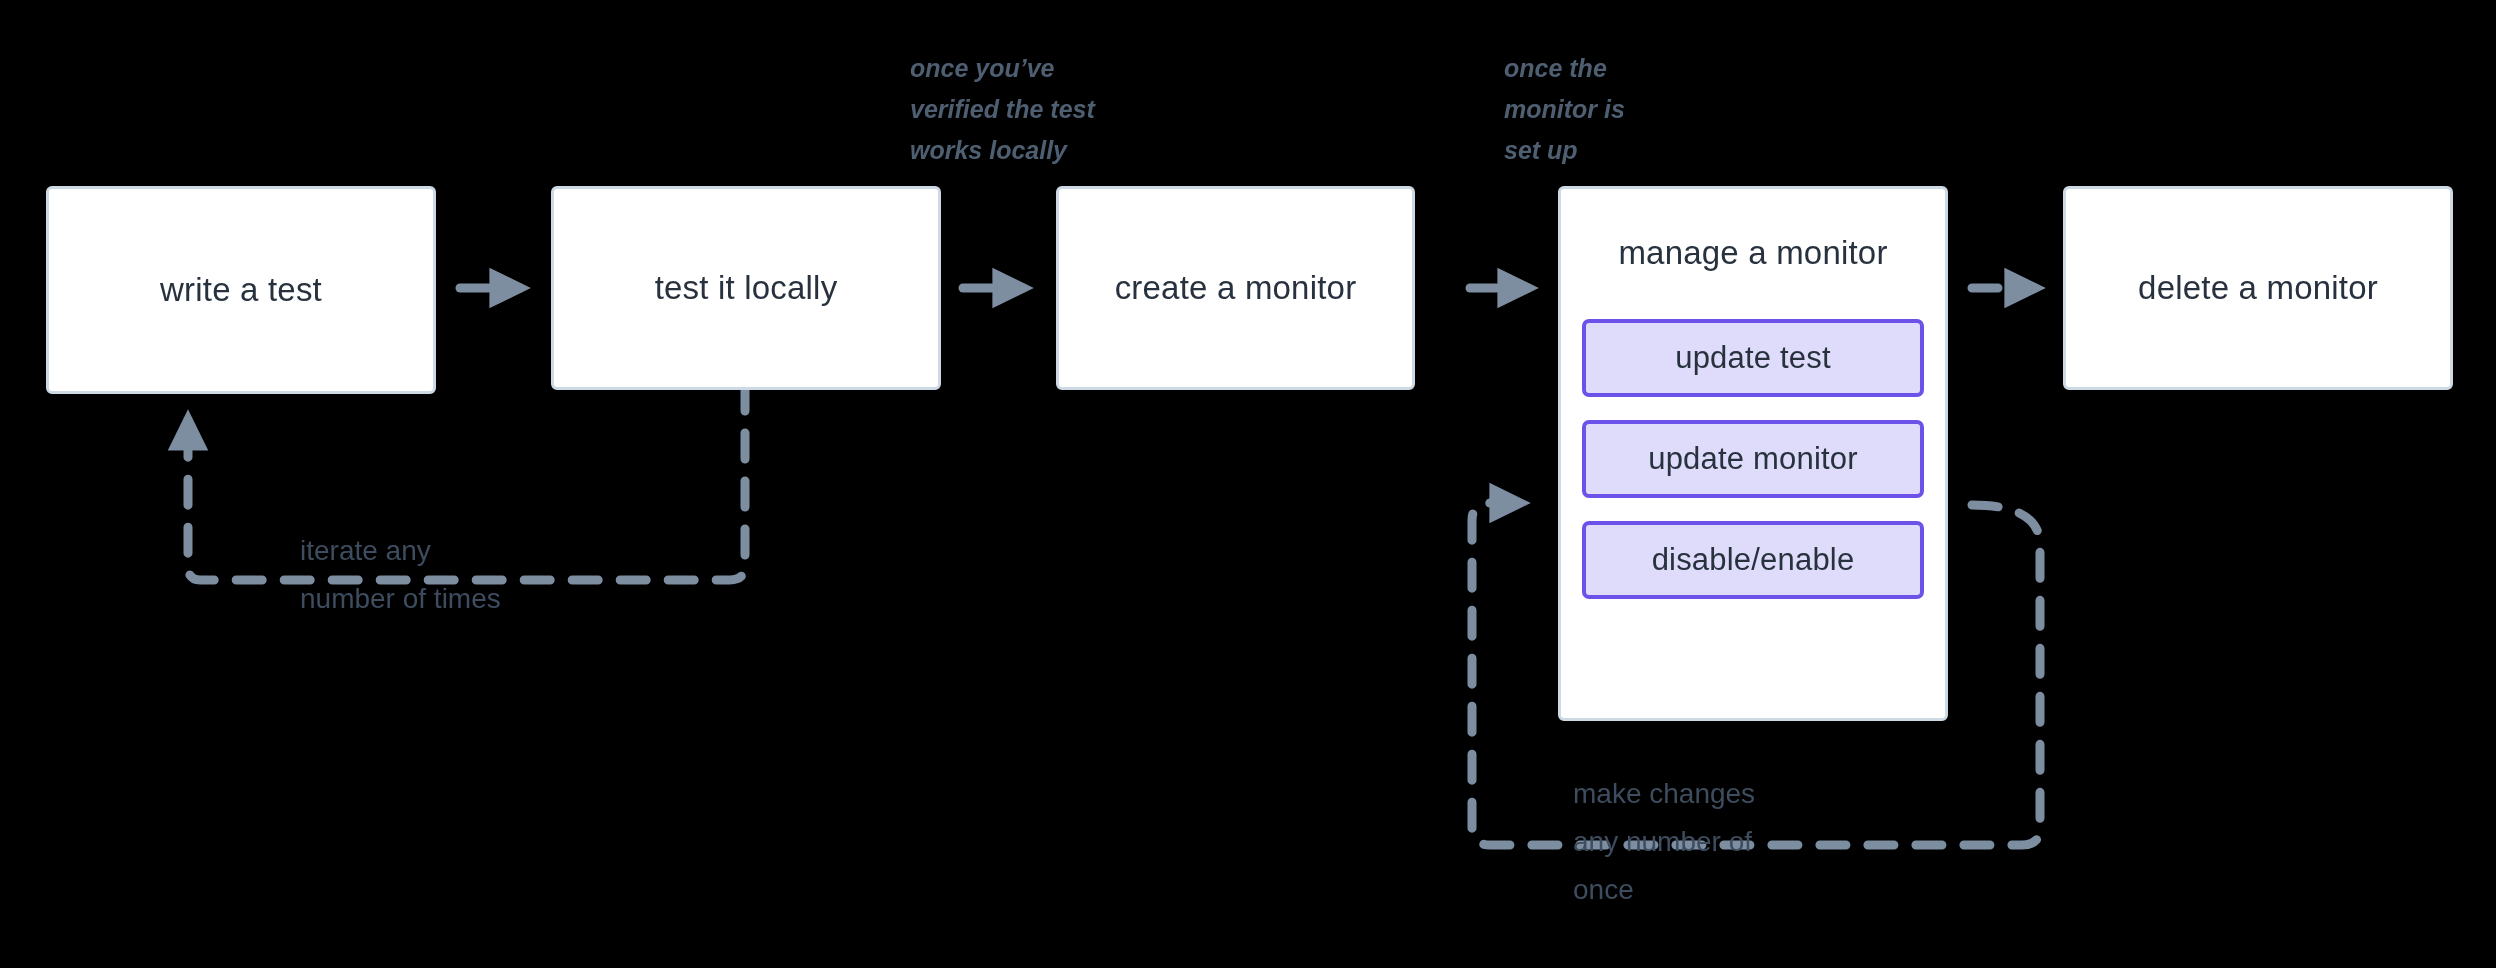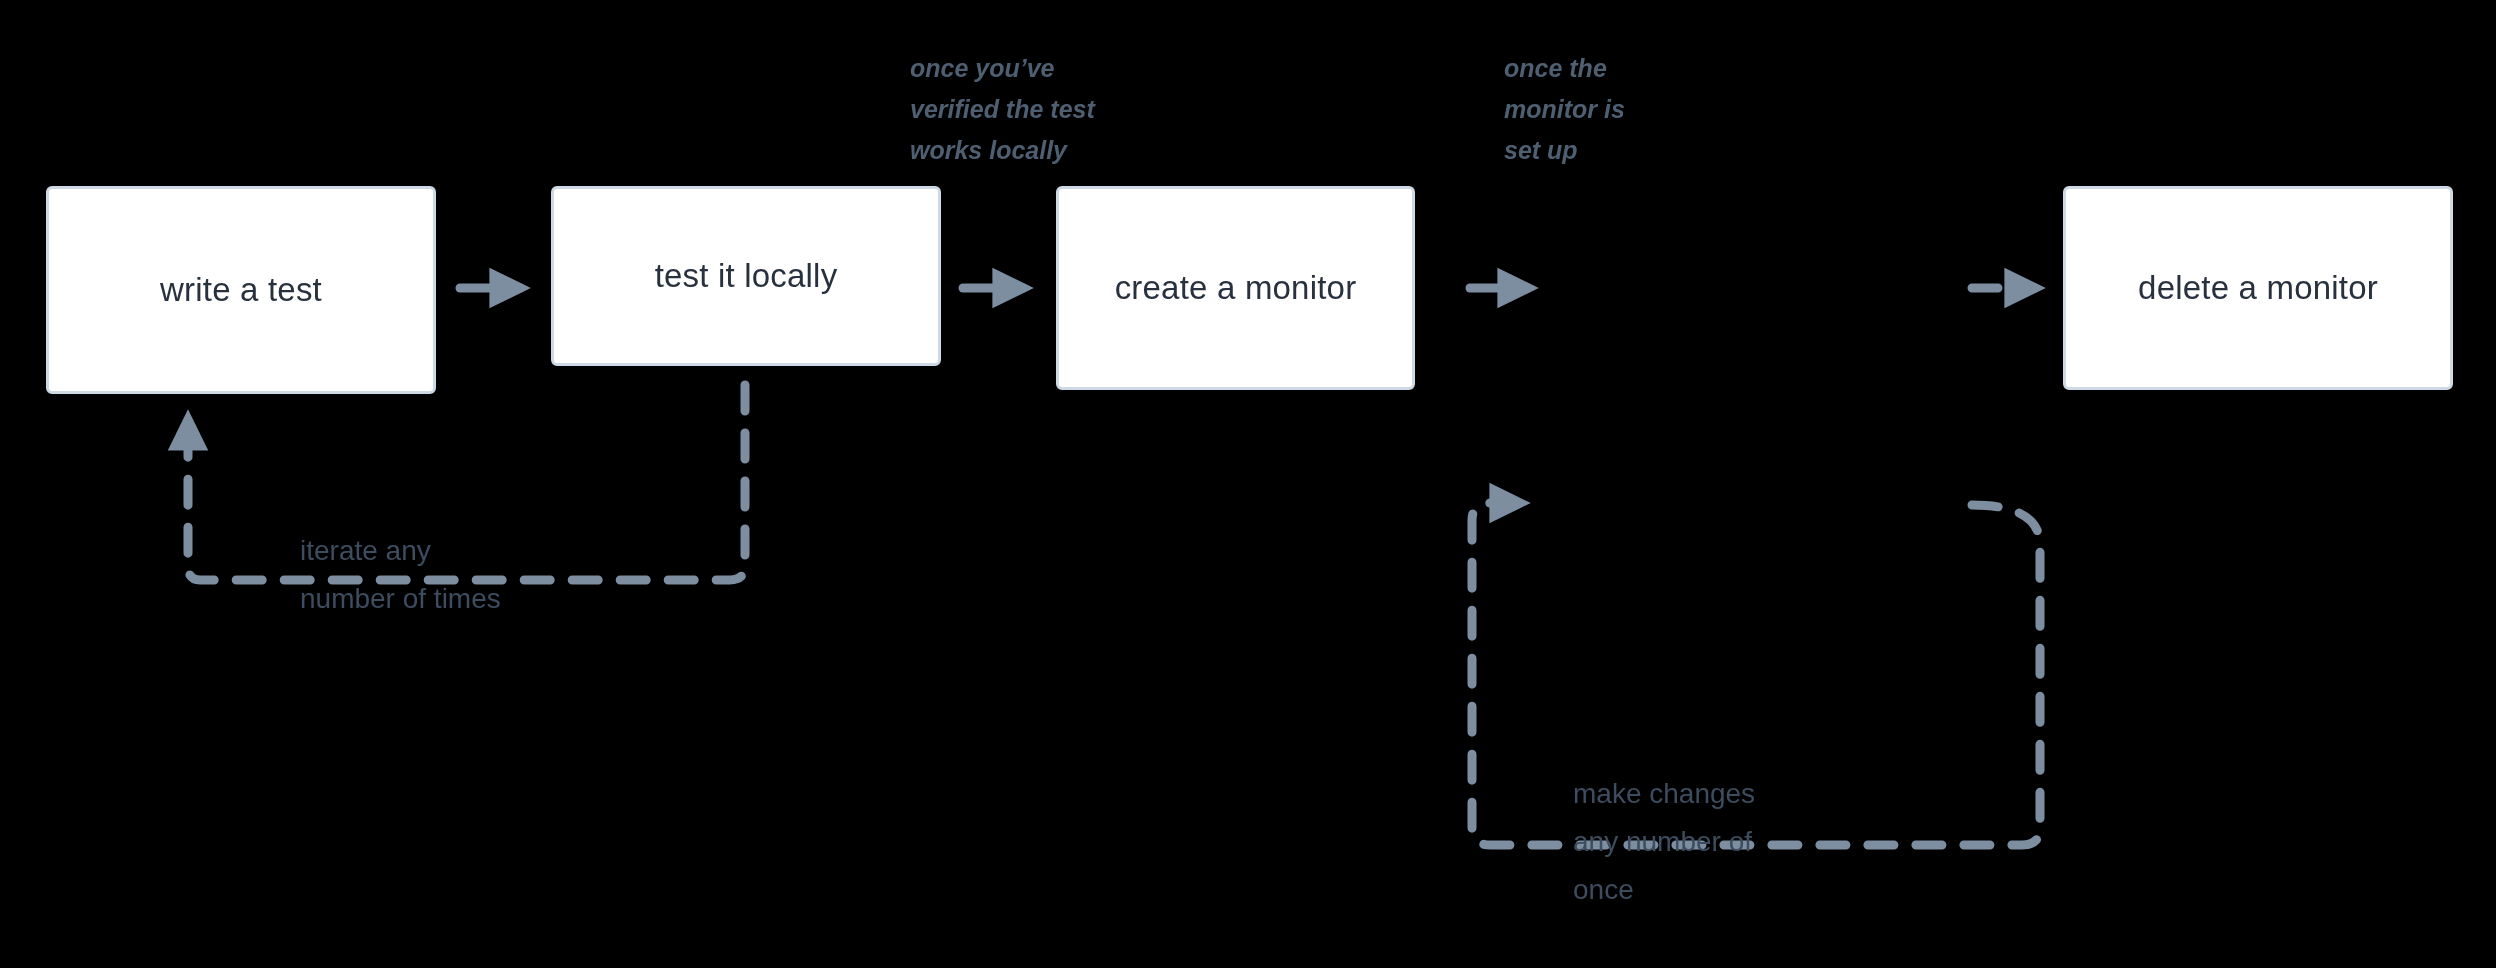--- a/index.html
+++ b/index.html
@@ -137,28 +137,42 @@
 
     <g>
       <path d="M 1972 505 Q 2040 505 2040 545 L 2040 828 Q 2040 845 2022 845 L 1490 845 Q 1472 845 1472 828 L 1472 520 Q 1472 503 1492 503 L 1520 503" fill="none" stroke="#7D8EA1" stroke-width="9" stroke-linecap="round" stroke-dasharray="26 22" marker-end="url(#arrowhead)"></path>
     </g>
   </svg>
 
   <div class="node" style="left:46px; top:186px; width:390px; height:208px;">
     <span class="node-label">write a test</span>
   </div>
 
-  <div class="node" style="left:551px; top:186px; width:390px; height:180px;">
+  <div class="node" style="left:551px; top:186px; width:390px; height:204px;">
     <span class="node-label">test it locally</span>
   </div>
 
   <div class="node" style="left:1056px; top:186px; width:359px; height:204px;">
     <span class="node-label">create a monitor</span>
   </div>
 
+  <div class="node compound" style="left:1558px; top:186px; width:390px; height:535px;">
+    <span class="compound-title">manage a monitor</span>
+    <div class="subnode-stack">
+      <div class="subnode">
+        <span>update test</span>
+      </div>
+      <div class="subnode">
+        <span>update monitor</span>
+      </div>
+      <div class="subnode">
+        <span>disable/enable</span>
+      </div>
+    </div>
+  </div>
 
   <div class="node" style="left:2063px; top:186px; width:390px; height:204px;">
     <span class="node-label">delete a monitor</span>
   </div>
 
   <div class="annotation" style="left:910px; top:48px; width:300px;">once you’ve
 verified the test
 works locally</div>
 
   <div class="annotation" style="left:1480px; top:48px; width:260px;margin-left:24px;">once the

